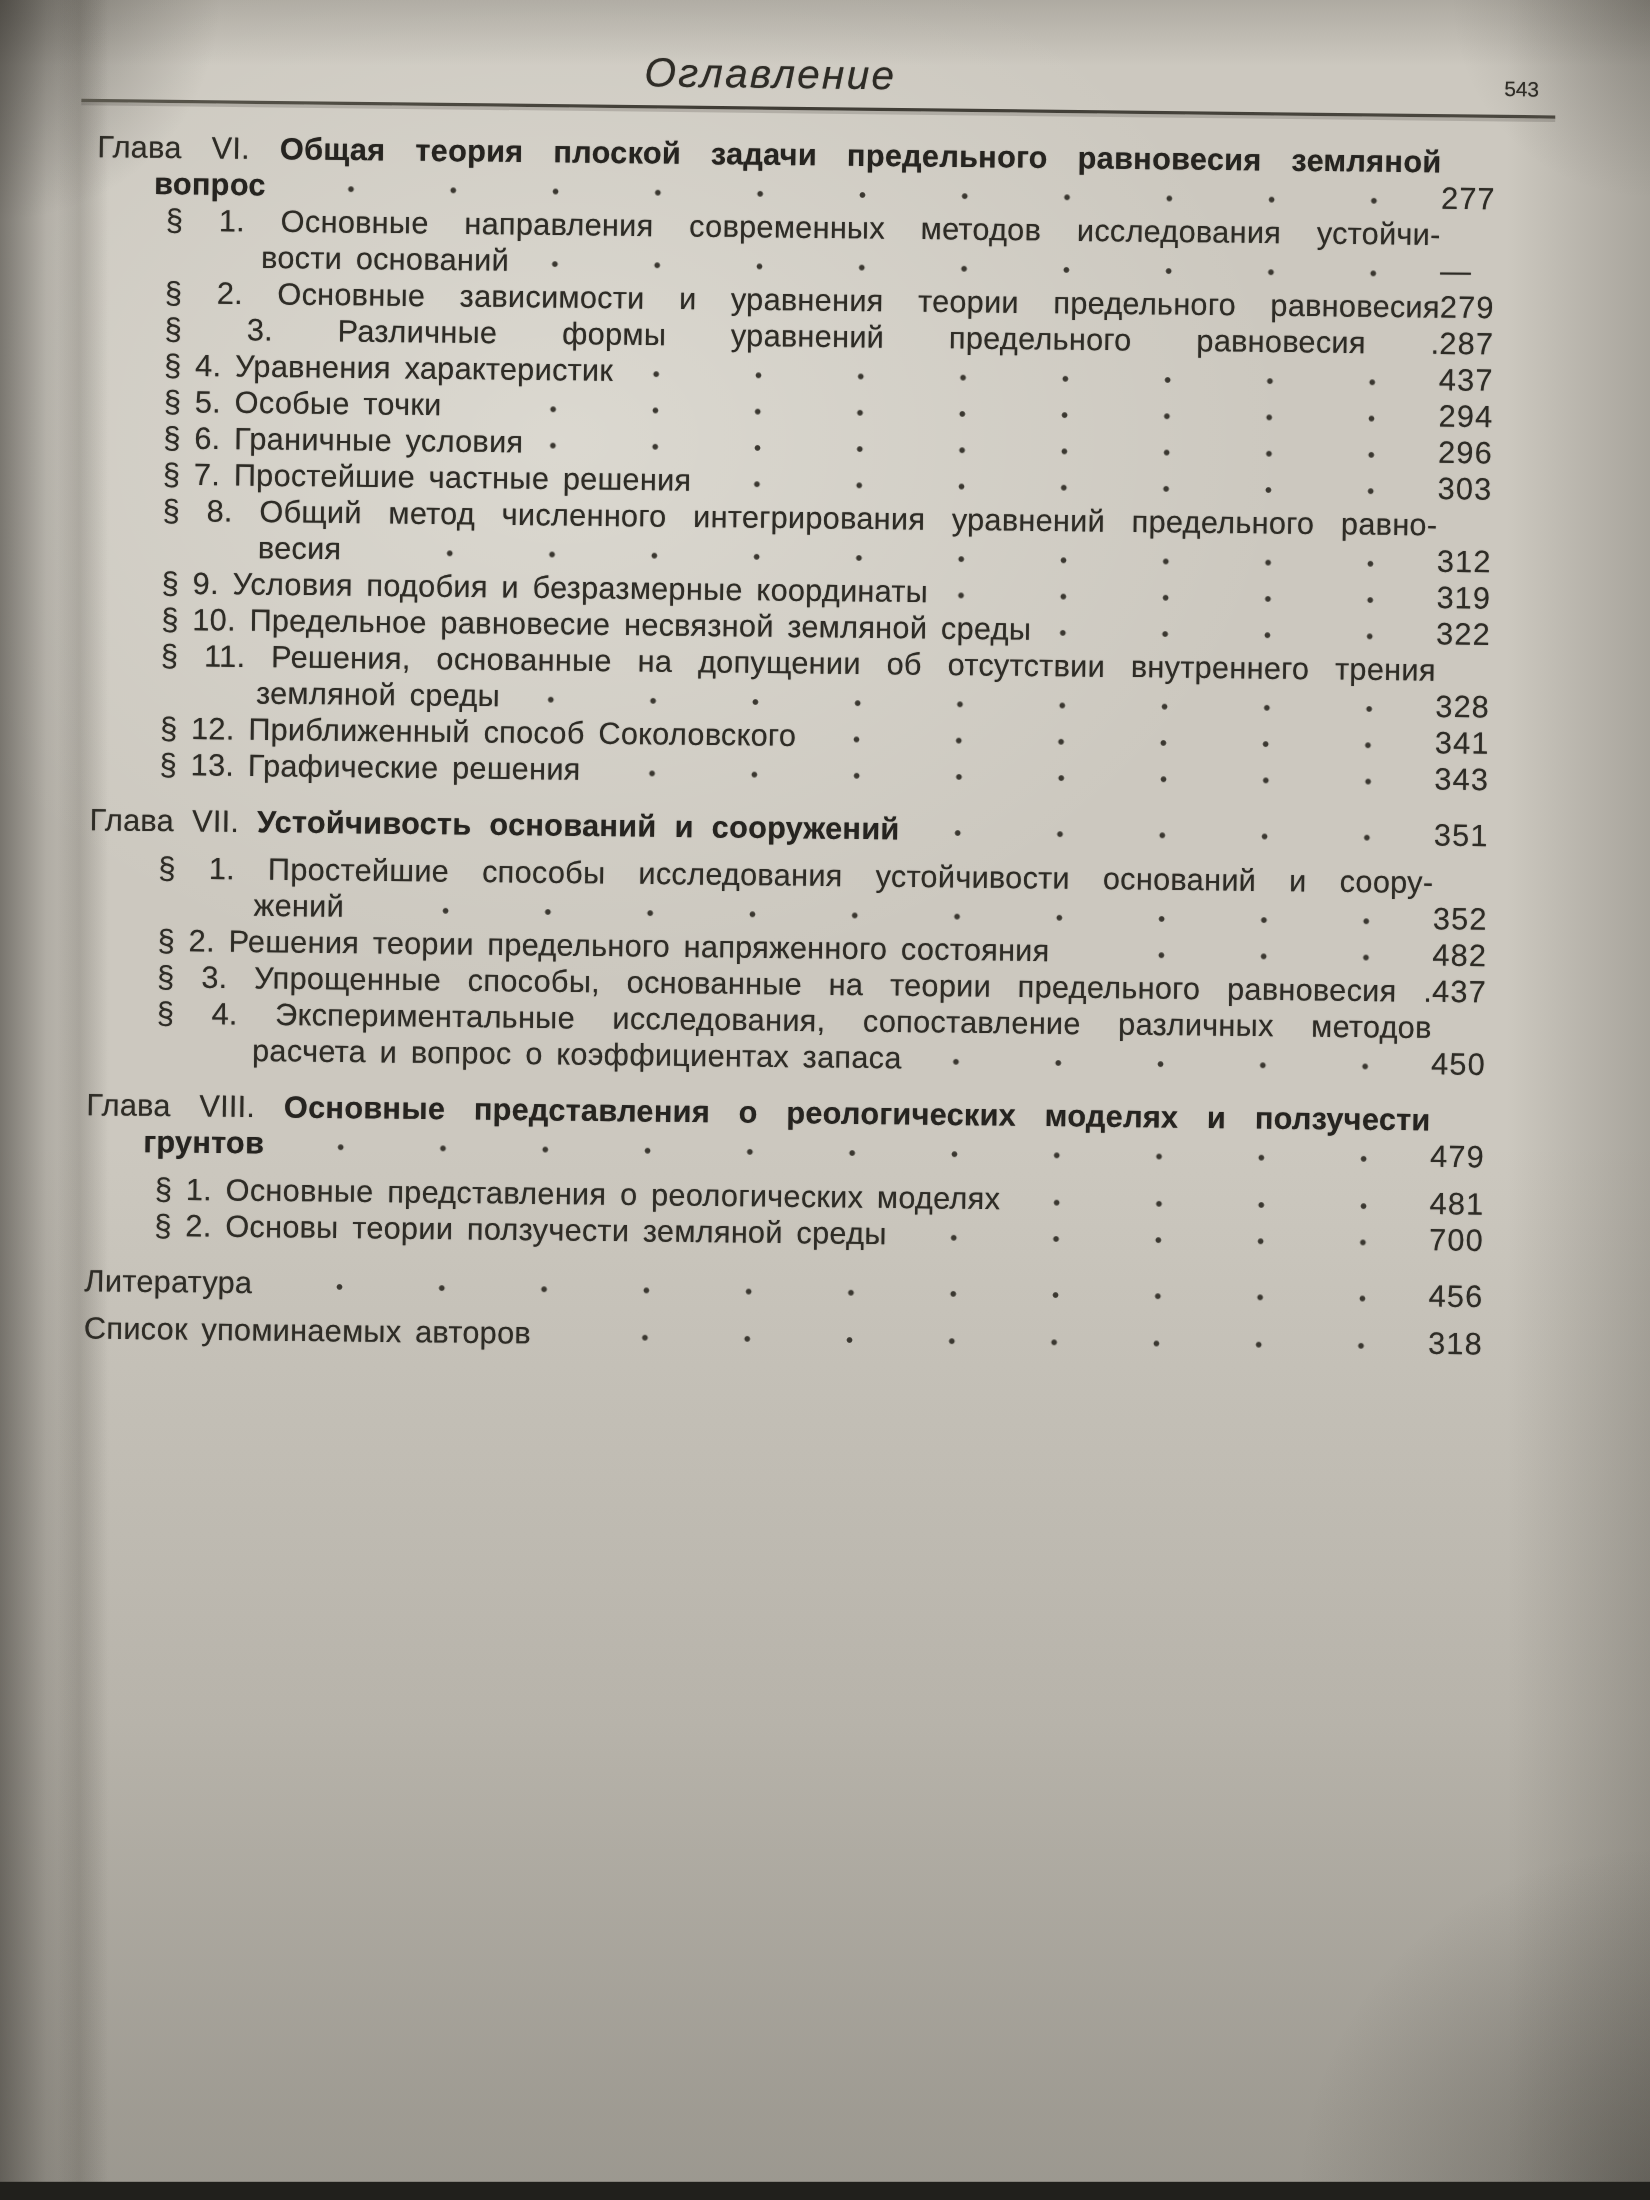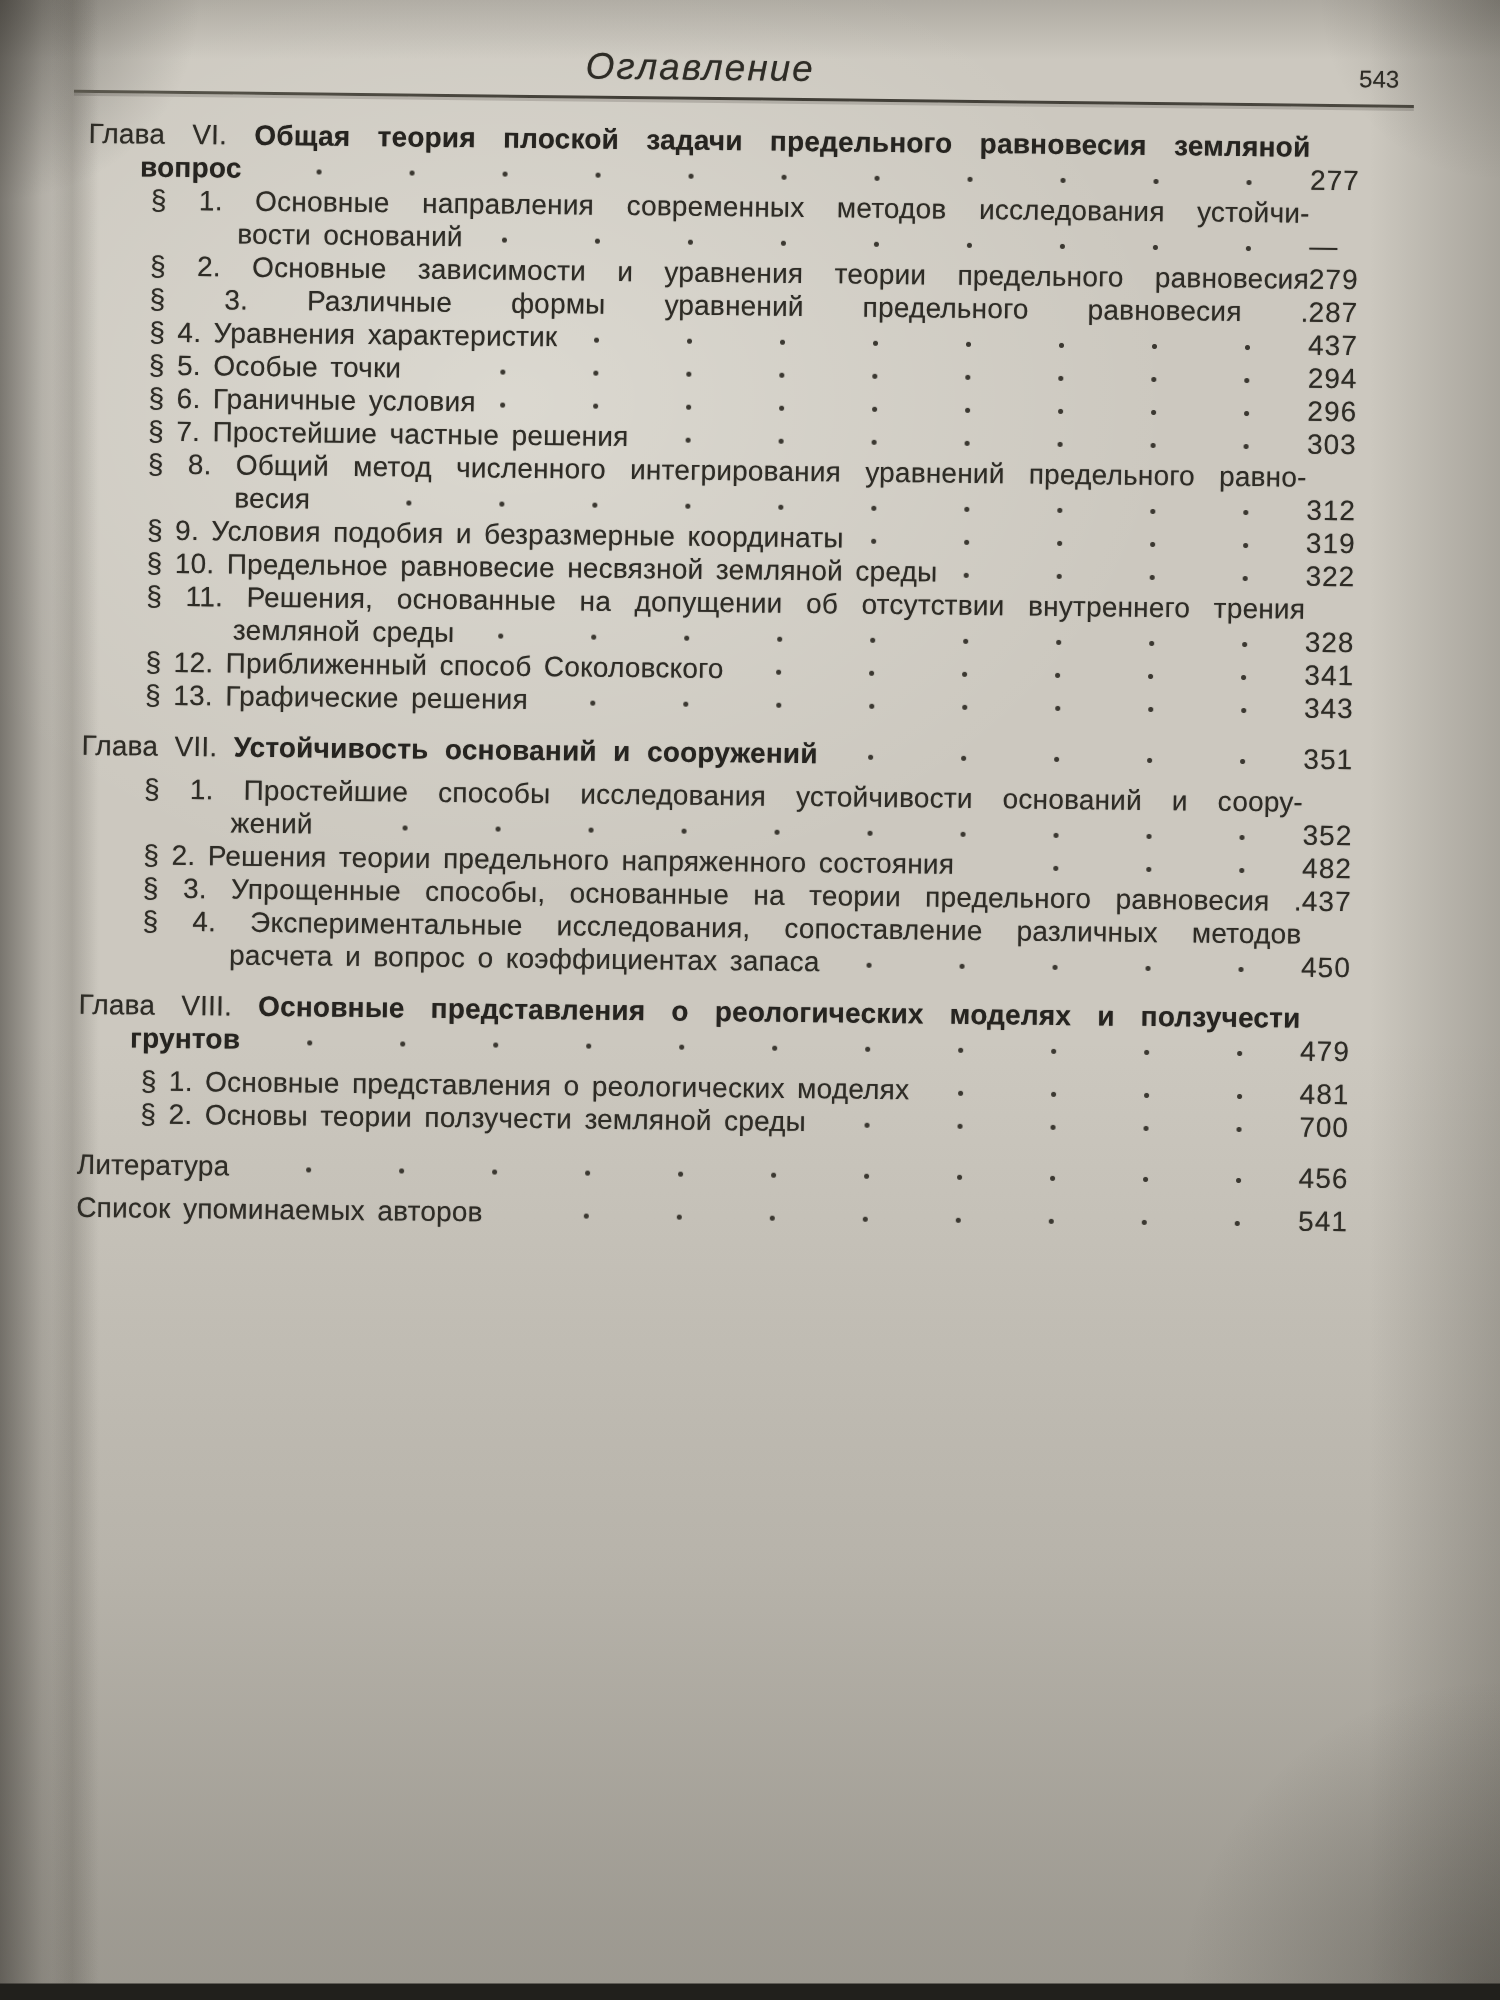--- a/index.html
+++ b/index.html
@@ -34,21 +34,21 @@
   }
   .content{
     position:absolute;left:0;top:0;box-sizing:border-box;
     width:1500px;padding:40px 100px 0 90px;
     transform:rotate(0.65deg);
     transform-origin:100px 0;
     text-shadow:0 0 1px rgba(46,44,38,0.5);
   }
   .hdr{display:flex;align-items:baseline;}
   .hdr .title{flex:1 1 auto;text-align:center;font-style:italic;font-size:37px;letter-spacing:2px;}
-  .hdr .pgnum{flex:0 0 88px;text-align:right;font-size:24px;}
+  .hdr .pgnum{flex:0 0 88px;text-align:right;font-size:19px;}
   .rule{
     height:3px;margin:8px -15px 0 -15px;
     background:linear-gradient(90deg,#5a574d,#3e3b34 45%,#4a473f);
     box-shadow:0 3px 0 rgba(70,66,58,0.22);
   }
   .toc{margin-top:24px;font-size:28px;}
   .entry{margin:0;}
   .gap-lg{margin-top:18px;}
   .gap-md{margin-top:10px;}
   .row{display:flex;align-items:baseline;line-height:33px;word-spacing:0.16em;letter-spacing:0.2px;}
@@ -263,18 +263,18 @@
           <div class="row i0">
             <span class="txt"><span>Литература</span></span>
             <span class="leader"></span>
             <span class="pg">456</span>
           </div>
         </div>
         <div class="entry k-plain gap-md">
           <div class="row i0">
             <span class="txt"><span>Список упоминаемых авторов</span></span>
             <span class="leader"></span>
-            <span class="pg">541</span>
+            <span class="pg">318</span>
           </div>
         </div>
       </div>
   </div>
 </div>
 
 </body></html>

